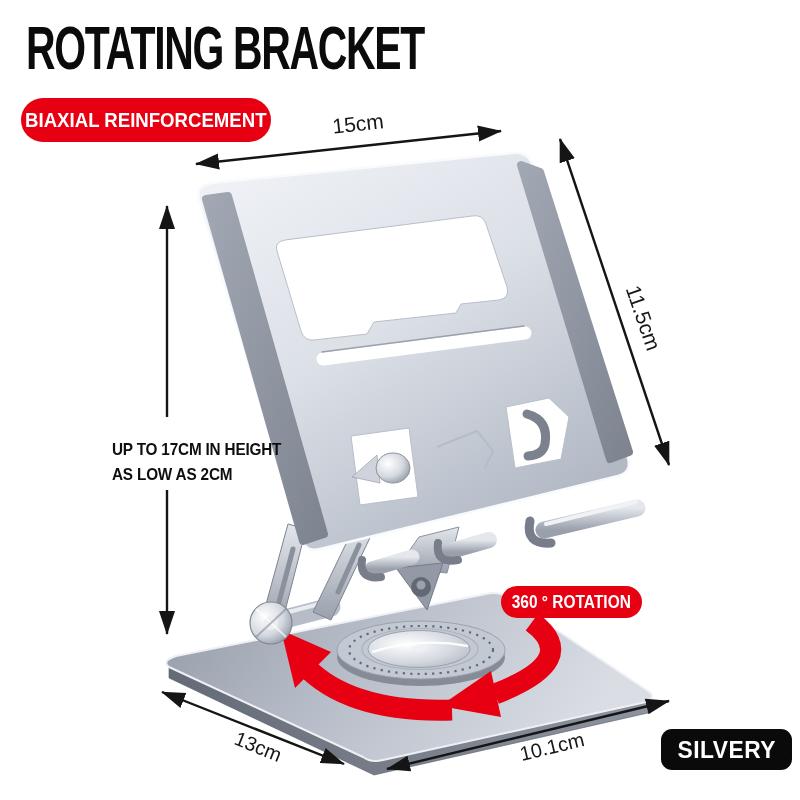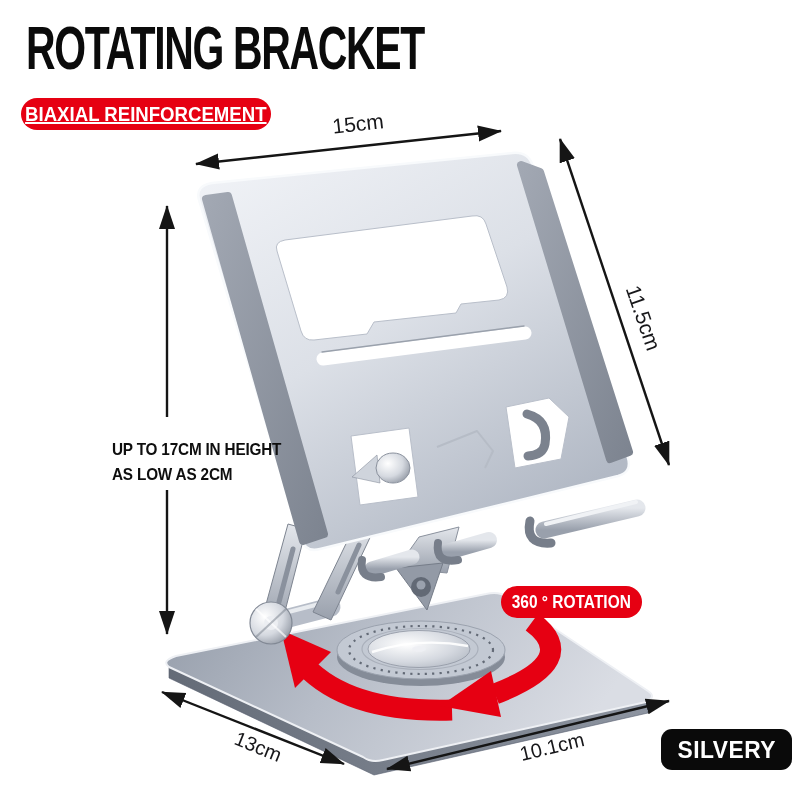--- a/index.html
+++ b/index.html
@@ -12,21 +12,21 @@
   svg.scene { position:absolute; left:0; top:0; width:800px; height:800px; }
 
   .page-title {
     position:absolute; left:26px; top:17px;
     font-size:62px; line-height:1; font-weight:900; letter-spacing:-2px;
     color:#0b0b0b; white-space:nowrap;
     transform:scaleX(0.66); transform-origin:0 0;
   }
   .badge { color:#fff; display:flex; align-items:center; justify-content:center; position:absolute; }
   .badge span { white-space:nowrap; }
-  .badge-feature { left:21px; top:98px; width:250px; height:32px; background:#e60012; border-radius:22px;text-decoration:underline; }
+  .badge-feature { left:21px; top:98px; width:250px; height:44px; background:#e60012; border-radius:22px; }
   .badge-feature span { font-size:20px; font-weight:700; transform:scaleX(0.93); }
   .badge-rotation { left:501px; top:586px; width:141px; height:32px; background:#e60012; border-radius:16px; }
   .badge-rotation span { font-size:18px; font-weight:700; transform:scaleX(0.86); }
   .badge-color { left:661px; top:729px; width:131px; height:41px; background:#0a0a0a; border-radius:11px; }
   .badge-color span { font-size:24px; font-weight:700; transform:scaleX(0.95); letter-spacing:0.5px; }
 
   .lift-note {
     position:absolute; left:112px; top:438px;
     font-size:17px; font-weight:700; line-height:1.45; letter-spacing:-0.2px;
     color:#0e0e0e; white-space:nowrap;

